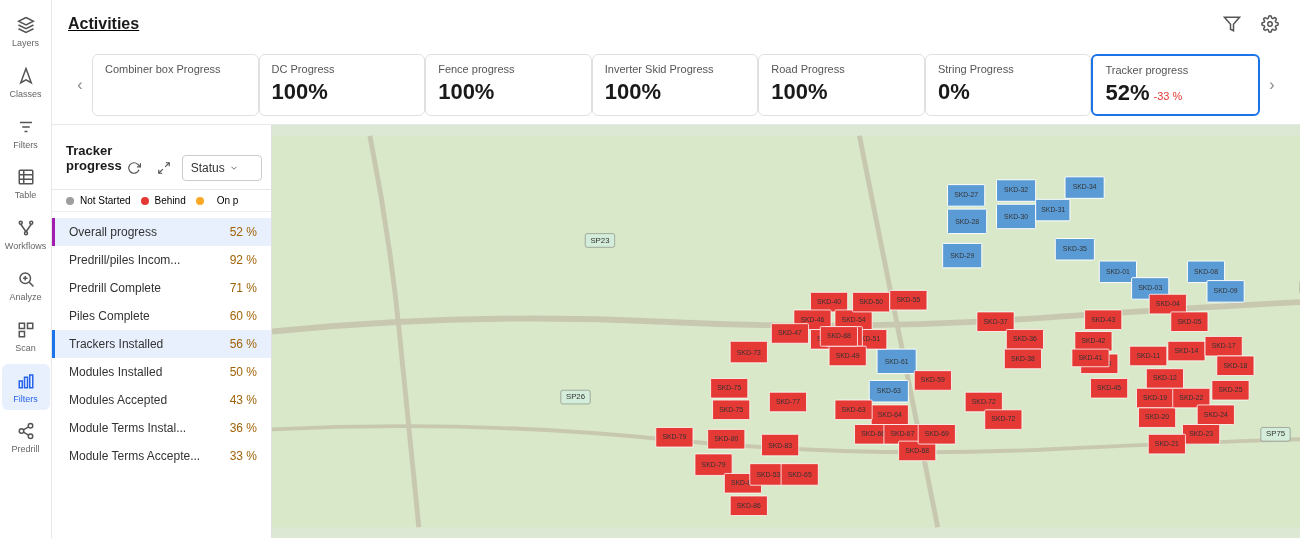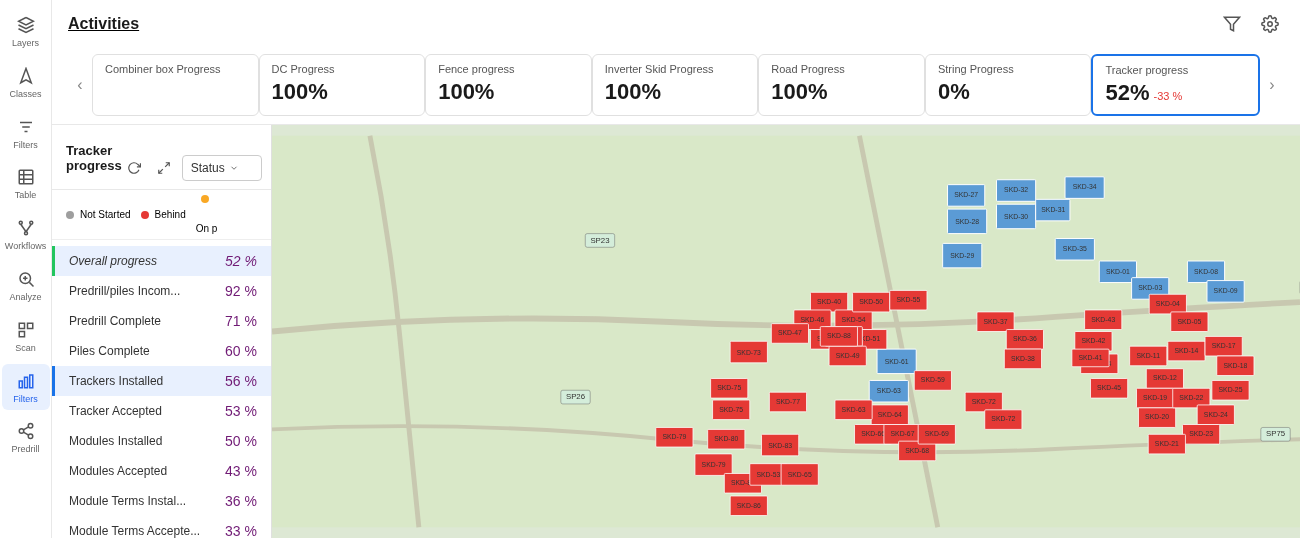--- a/index.html
+++ b/index.html
@@ -223,29 +223,28 @@
       align-items: center;
       justify-content: space-between;
       padding: 7px 14px;
       cursor: pointer;
       font-size: 12px;
       color: #333;
       border-left: 3px solid transparent;
     }
     .progress-item.selected {
       background: #e8f0fe;
-      border-left: 3px solid #22c55e;
-      font-style: italic;
+      border-left: 3px solid #a21caf;
     }
     .progress-item.highlighted {
       background: #e8f0fe;
       border-left: 3px solid #1a73e8;
     }
     .progress-label { flex: 1; color: #333; font-size: 12px; }
-    .progress-pct { color: #701a75; font-size: 14px; font-weight: 500; }
+    .progress-pct { color: #a16207; font-size: 12px; font-weight: 500; }
 
     
     .map-area {
       flex: 1;
       position: relative;
       overflow: hidden;
       background: #e8eaed;
     }
 
     
@@ -450,30 +449,30 @@
           </div>
           <div class="status-dropdown">
             <span>Status</span>
             <svg width="10" height="10" viewBox="0 0 24 24" fill="none" stroke="#555" stroke-width="2">
                 <polyline points="6 9 12 15 18 9"></polyline>
               </svg>
           </div>
         </div>
       </div>
 
-      <div style="display:flex;align-items:center;gap:10px;padding:5px 14px;border-bottom:1px solid #eee;font-size:10px;flex-wrap:wrap;">
+      <div style="display:flex;align-items:flex-end;gap:10px;padding:5px 14px;border-bottom:1px solid #eee;font-size:10px;flex-wrap:wrap;">
         <div style="display:flex;align-items:center;gap:3px;">
           <span class="legend-dot" style="background:#9e9e9e;"></span>
           <span>Not Started</span>
         </div>
         <div style="display:flex;align-items:center;gap:3px;">
           <span class="legend-dot" style="background:#e53935;"></span>
           <span>Behind</span>
         </div>
-        <div style="display:flex;align-items:center;gap:20px;flex-direction:column;">
+        <div style="display:flex;align-items:center;gap:10px;">
           <span class="legend-dot" style="background:#f9a825;"></span>
           <span>On p</span>
         </div>
       </div>
 
       <div class="progress-list">
         <div class="progress-item selected">
           <span class="progress-label">Overall progress</span>
           <span class="progress-pct">52 %</span>
         </div>
@@ -487,24 +486,20 @@
         </div>
         <div class="progress-item">
           <span class="progress-label">Piles Complete</span>
           <span class="progress-pct">60 %</span>
         </div>
         <div class="progress-item highlighted">
           <span class="progress-label">Trackers Installed</span>
           <span class="progress-pct">56 %</span>
         </div>
         <div class="progress-item">
-          <span class="progress-label">Tracker Accepted</span>
-          <span class="progress-pct">53 %</span>
-        </div>
-        <div class="progress-item">
           <span class="progress-label">Modules Installed</span>
           <span class="progress-pct">50 %</span>
         </div>
         <div class="progress-item">
           <span class="progress-label">Modules Accepted</span>
           <span class="progress-pct">43 %</span>
         </div>
         <div class="progress-item">
           <span class="progress-label">Module Terms Instal...</span>
           <span class="progress-pct">36 %</span>

